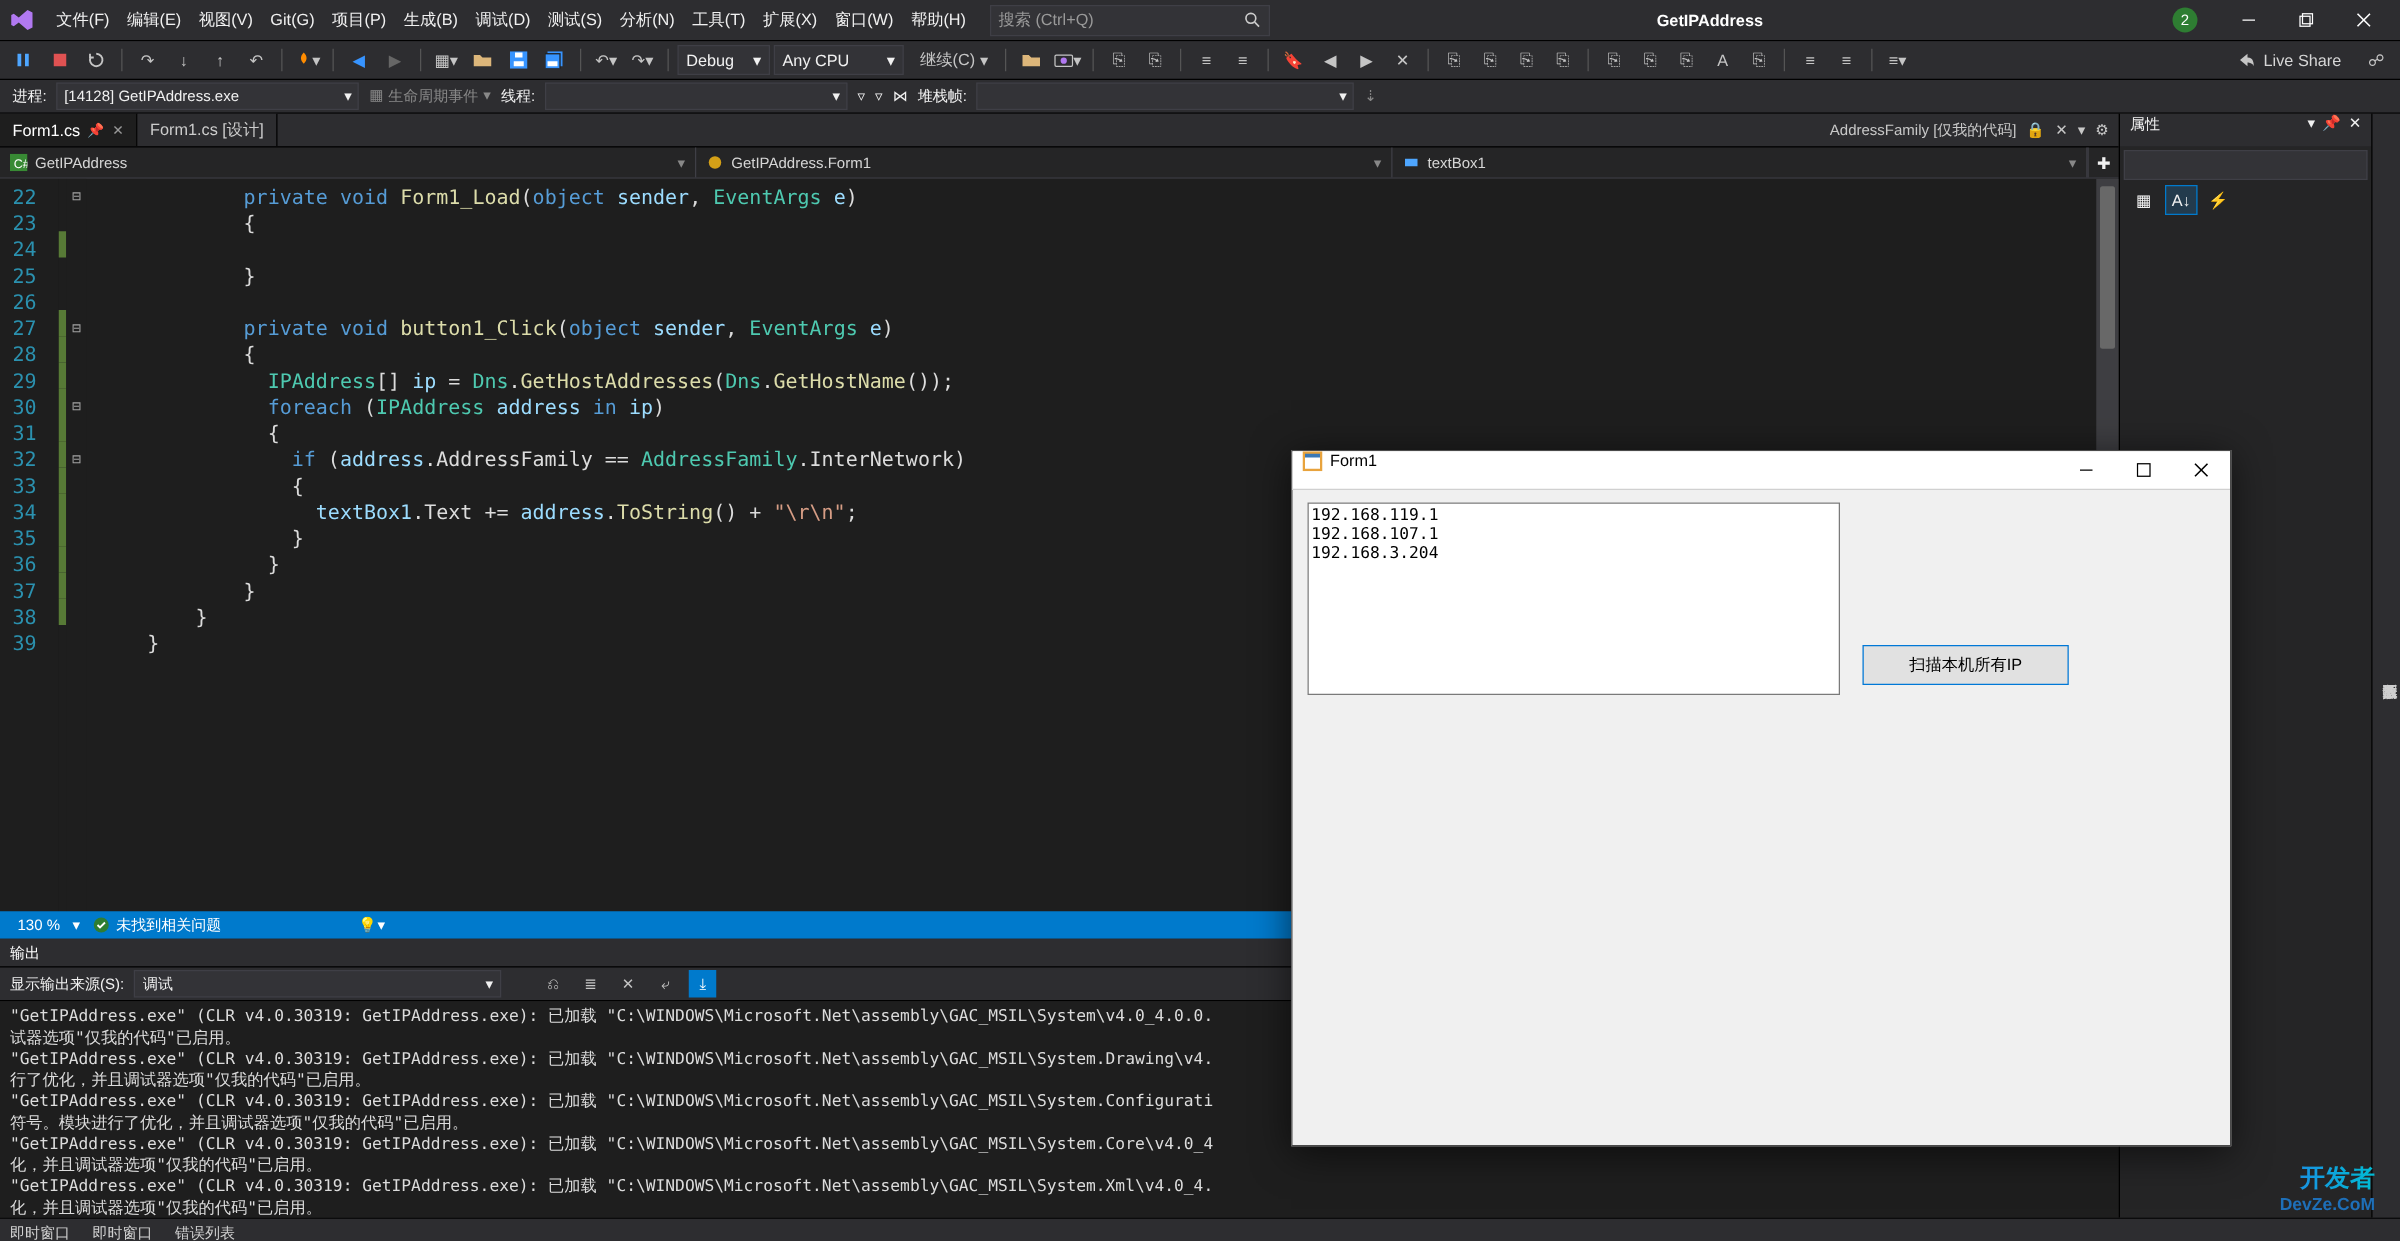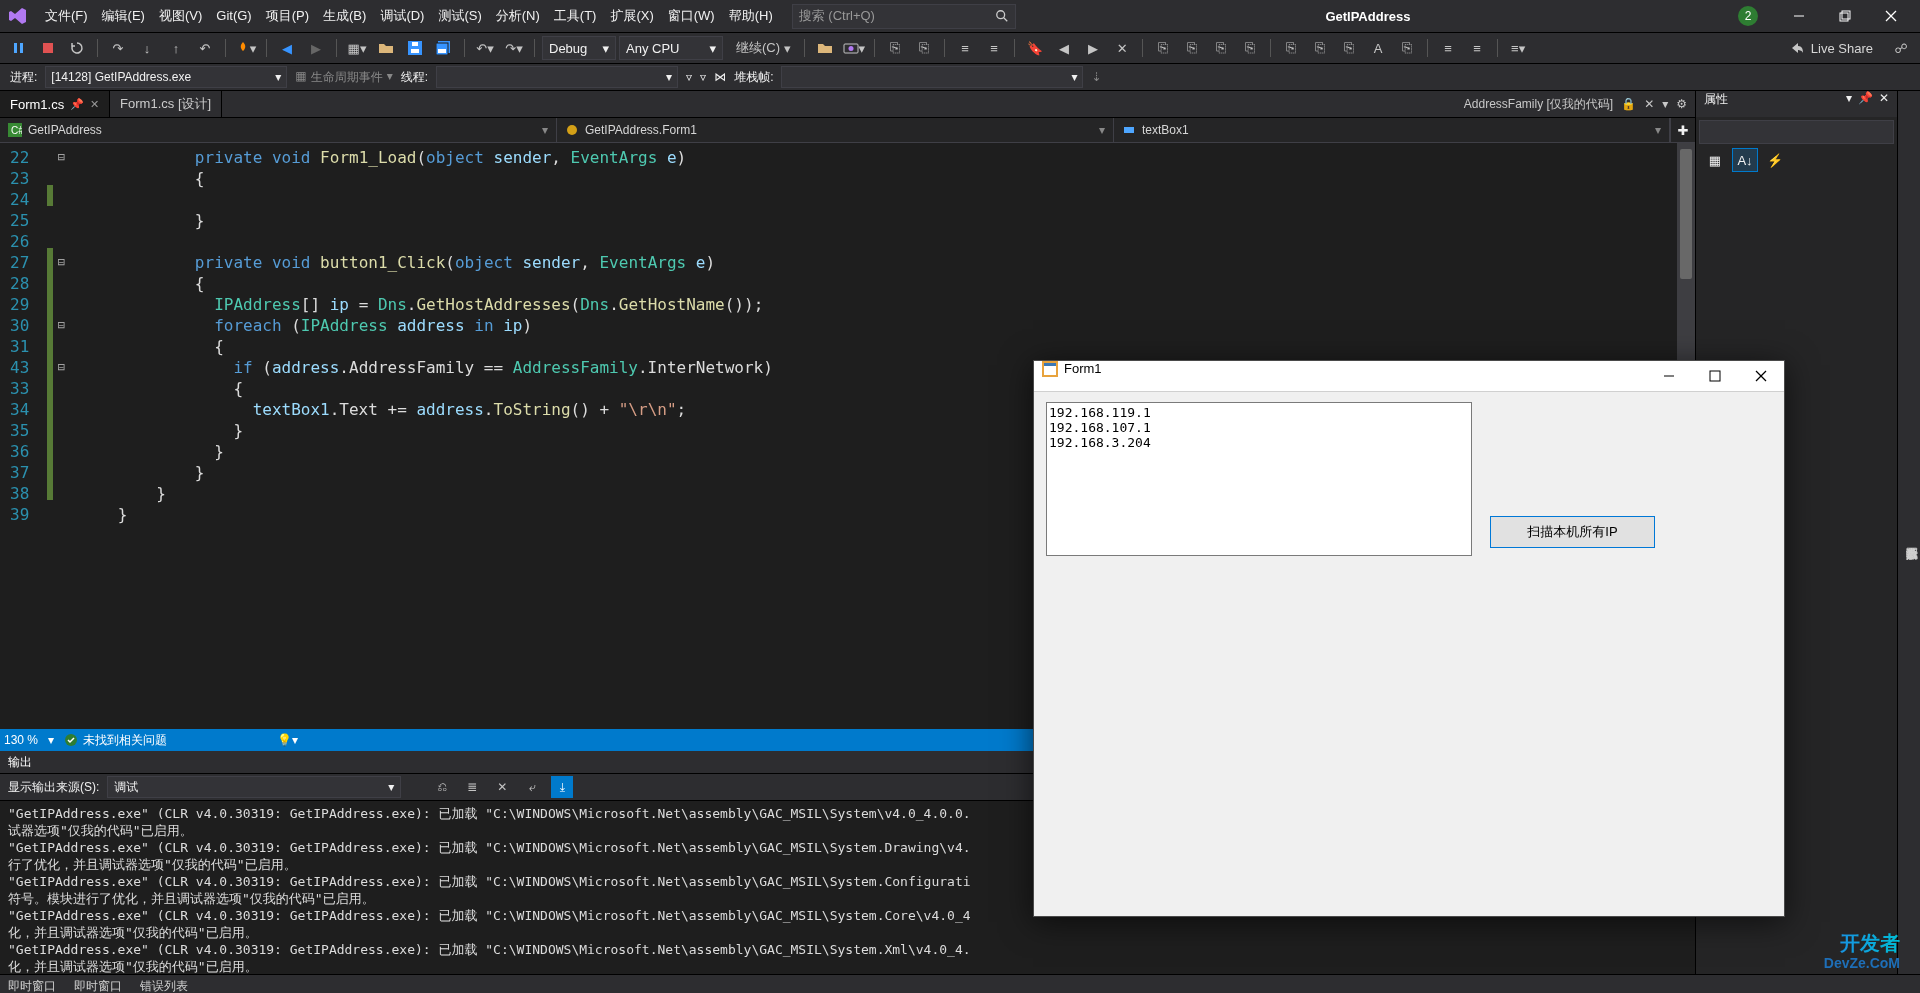--- a/index.html
+++ b/index.html
@@ -49,21 +49,21 @@
   .code{flex:1;padding:4px 0;line-height:21px;white-space:pre;color:#dcdcdc;}
   .kw{color:#569cd6;}
   .typ{color:#4ec9b0;}
   .mtd{color:#dcdcaa;}
   .str{color:#d69d85;}
   .ident{color:#9cdcfe;}
   .code .line{height:21px;padding-left:10px;}
   .vscrolltrack{width:18px;background:#3e3e42;position:relative;}
   .vscrollthumb{position:absolute;left:3px;width:12px;background:#686868;border-radius:2px;}
   
-  .codestatus{height:22px;background:#007acc;display:flex;align-items:center;padding:0 4px;font-size:12px;color:#fff;gap:10px;}
+  .codestatus{height:22px;background:#007acc;display:flex;align-items:center;padding:0 14px;font-size:12px;color:#fff;gap:10px;}
   .codestatus .nofind{display:flex;align-items:center;gap:5px;}
   .codestatus .zoom{color:#fff;}
   
   .outtitle{height:22px;background:#2d2d30;color:#fff;padding:0 8px;display:flex;align-items:center;font-size:12px;}
   .outtool{height:26px;background:#2d2d30;display:flex;align-items:center;padding:0 8px;gap:8px;border-top:1px solid #000;border-bottom:1px solid #000;font-size:12px;}
   .outtool .combo{height:20px;background:#333337;border:1px solid #3f3f46;display:flex;align-items:center;padding:0 6px;min-width:280px;}
   .outbtn{width:22px;height:22px;display:flex;align-items:center;justify-content:center;color:#c5c5c5;}
   .outbtn.active{background:#007acc;color:#fff;}
   .output{flex:0 0 165px;background:#1e1e1e;font-family:Consolas,"Microsoft YaHei",monospace;font-size:13px;color:#dcdcdc;padding:4px 8px;overflow:hidden;line-height:17px;white-space:pre;}
   
@@ -323,21 +323,21 @@
           <div>22</div>
           <div>23</div>
           <div>24</div>
           <div>25</div>
           <div>26</div>
           <div>27</div>
           <div>28</div>
           <div>29</div>
           <div>30</div>
           <div>31</div>
-          <div>43</div>
+          <div>32</div>
           <div>33</div>
           <div>34</div>
           <div>35</div>
           <div>36</div>
           <div>37</div>
           <div>38</div>
           <div>39</div>
         </div>
       <div class="chgbar" id="change-bar">
           <div class="m "></div>

